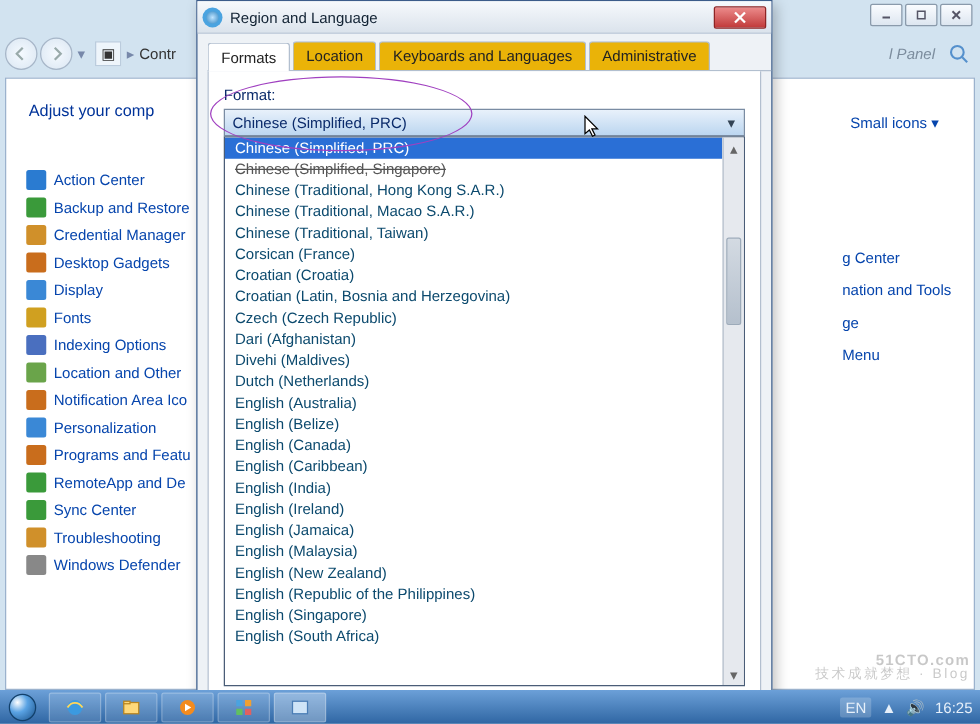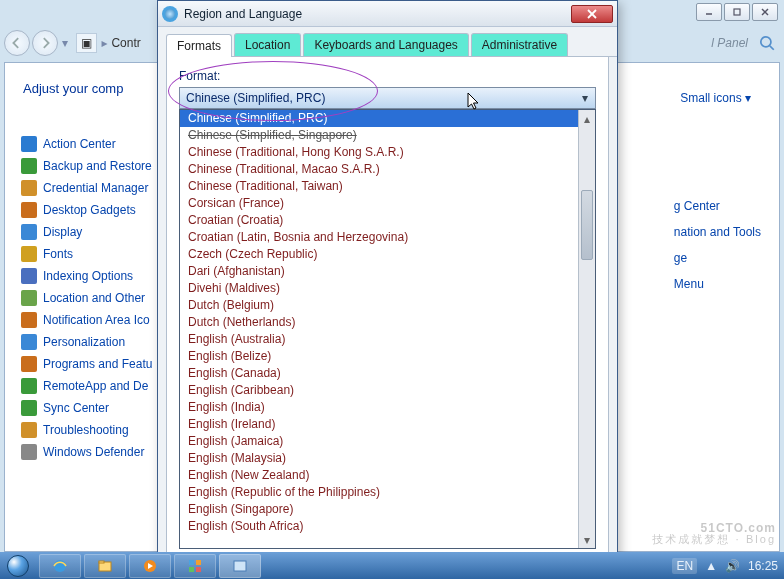--- a/index.html
+++ b/index.html
@@ -31,30 +31,30 @@
 .right-col .r { padding:6px 0; }
 
 
 .dialog { position:absolute; top:0; left:157px; width:461px; height:560px; background:#eef2f6; border:1px solid #3b5c8a; box-shadow:3px 3px 10px rgba(0,0,0,.25); }
 .titlebar { display:flex; align-items:center; background:linear-gradient(#f6f9fc,#dbe3ec); height:26px; padding:0 4px; border-bottom:1px solid #b8c5d6; }
 .titlebar .t-icon { width:16px; height:16px; background:#4aa3e0; border-radius:50%; margin-right:6px; position:relative; }
 .titlebar .t-icon::after { content:""; position:absolute; inset:3px; border-radius:50%; background:radial-gradient(#bfe4ff,#2e83c0); }
 .titlebar .t-text { flex:1; color:#123; }
 .titlebar .t-close { width:42px; height:18px; background:linear-gradient(#ec8b8b,#c13a3a); border:1px solid #8e2424; border-radius:2px; display:flex; align-items:center; justify-content:center; color:#fff; font-weight:bold; }
 .tabs { display:flex; margin:6px 0 0 8px; border-bottom:1px solid #b2bfcf; }
-.tab { padding:4px 10px; border:1px solid #b2bfcf; border-bottom:none; margin-right:2px; background:#5eead4; color:#222; border-radius:3px 3px 0 0; cursor:pointer; }
+.tab { padding:4px 10px; border:1px solid #b2bfcf; border-bottom:none; margin-right:2px; background:#eab308; color:#222; border-radius:3px 3px 0 0; cursor:pointer; }
 .tab.active { background:#fff; position:relative; top:1px; }
 .dialog-body { background:#fff; margin:0 8px 8px 8px; border:1px solid #b2bfcf; border-top:none; padding:12px 12px 4px 12px; height:calc(100% - 60px); position:relative; }
 .lbl { color:#0a2a6a; margin-bottom:4px; }
 .combo { position:relative;border-radius:10px; }
 .combo-box { height:22px; border:1px solid #7a8ca3; background:linear-gradient(#e8f1fb,#bcd6f0); display:flex; align-items:center; padding:0 18px 0 6px; color:#0a2a6a; cursor:pointer; }
 .combo-arrow { position:absolute; right:3px; top:3px; width:16px; height:16px; display:flex; align-items:center; justify-content:center; color:#345; }
 .dropdown { position:absolute; top:22px; left:0; right:0; border:1px solid #4a5d77; background:#fff; height:440px; display:flex; }
 .dd-list { flex:1; overflow:hidden; }
-.dd-item { padding:1px 8px; color:#7f1d1d; white-space:nowrap; cursor:pointer; line-height:15px; }
+.dd-item { padding:1px 8px; color:#0c4a6e; white-space:nowrap; cursor:pointer; line-height:15px; }
 .dd-item.selected { background:#2a6fd6; color:#fff; }
 .dd-item.strike { text-decoration:line-through; color:#555; }
 .dd-scroll { width:17px; background:#e6e9ee; border-left:1px solid #b5bfcb; position:relative; }
 .dd-thumb { position:absolute; left:2px; right:2px; top:80px; height:70px; background:linear-gradient(#d3dae2,#b5c0cd); border:1px solid #9caab9; border-radius:2px; }
 .dd-arrow { position:absolute; left:0; right:0; height:17px; display:flex; align-items:center; justify-content:center; color:#666; }
 .dd-arrow.up { top:0; } .dd-arrow.down { bottom:0; }
 
 
 .anno-oval { position:absolute; left:10px; top:60px; width:210px; height:60px; border:1px solid #a040c0; border-radius:50%; pointer-events:none; }
 
@@ -222,21 +222,20 @@
             <div class="dd-item strike">Chinese (Simplified, Singapore)</div>
             <div class="dd-item">Chinese (Traditional, Hong Kong S.A.R.)</div>
             <div class="dd-item">Chinese (Traditional, Macao S.A.R.)</div>
             <div class="dd-item">Chinese (Traditional, Taiwan)</div>
             <div class="dd-item">Corsican (France)</div>
             <div class="dd-item">Croatian (Croatia)</div>
             <div class="dd-item">Croatian (Latin, Bosnia and Herzegovina)</div>
             <div class="dd-item">Czech (Czech Republic)</div>
             <div class="dd-item">Dari (Afghanistan)</div>
             <div class="dd-item">Divehi (Maldives)</div>
-            <div class="dd-item">Dutch (Belgium)</div>
             <div class="dd-item">Dutch (Netherlands)</div>
             <div class="dd-item">English (Australia)</div>
             <div class="dd-item">English (Belize)</div>
             <div class="dd-item">English (Canada)</div>
             <div class="dd-item">English (Caribbean)</div>
             <div class="dd-item">English (India)</div>
             <div class="dd-item">English (Ireland)</div>
             <div class="dd-item">English (Jamaica)</div>
             <div class="dd-item">English (Malaysia)</div>
             <div class="dd-item">English (New Zealand)</div>

